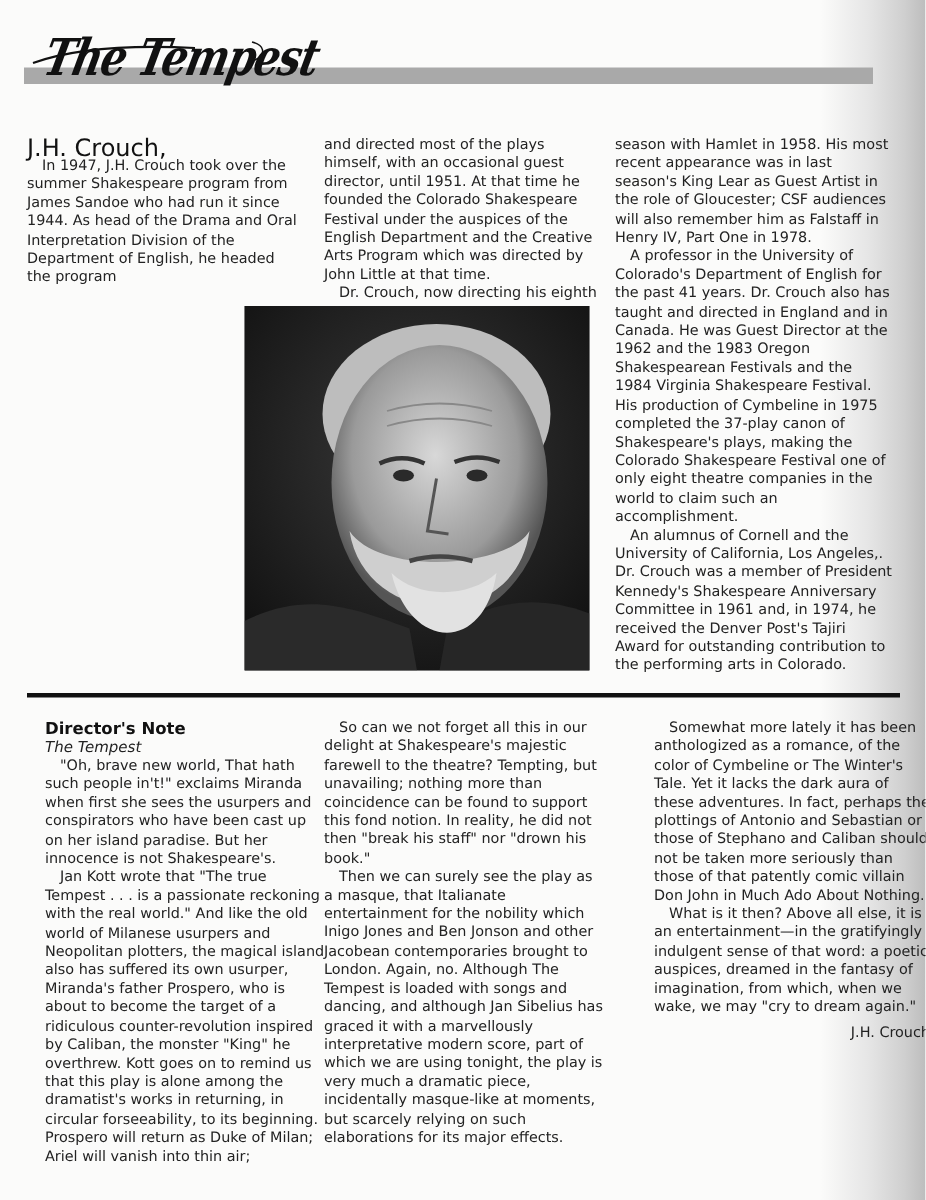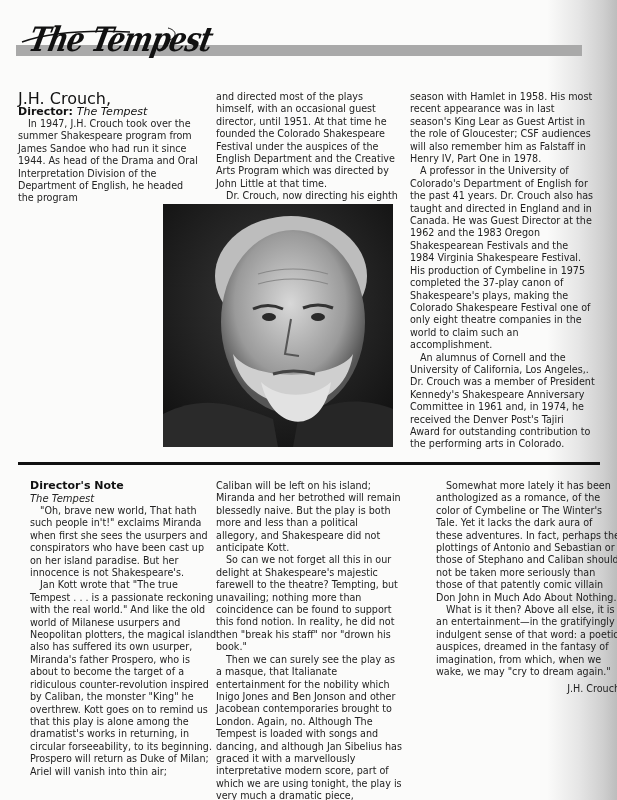--- a/index.html
+++ b/index.html
@@ -56,24 +56,20 @@
   <div class="bar"></div>
   <svg class="swash" viewBox="0 0 160 30">
     <path d="M2 16 C 30 6, 70 4, 110 6" stroke="#111" stroke-width="1.4" fill="none"></path>
     <path d="M148 2 C 156 4, 158 10, 150 14" stroke="#111" stroke-width="1" fill="none"></path>
   </svg>
   <div class="title">The Tempest</div>
 </div>
 
 <div class="text" style="left:18px; top:92px; width:182px;">
   <div class="h-name">J.H. Crouch,</div>
-  <div class="h-role">
-    <span>Director:</span>
-    <i>The Tempest</i>
-  </div>
   <p>In 1947, J.H. Crouch took over the summer Shakespeare program from James Sandoe who had run it since 1944. As head of the Drama and Oral Interpretation Division of the Department of English, he headed the program</p>
 </div>
 
 <div class="text" style="left:216px; top:91px; width:182px;">
   <p class="noindent">and directed most of the plays himself, with an occasional guest director, until 1951. At that time he founded the Colorado Shakespeare Festival under the auspices of the English Department and the Creative Arts Program which was directed by John Little at that time.</p>
   <p>Dr. Crouch, now directing his eighth production for the CSF, opened the first</p>
 </div>
 
 <div class="text" style="left:410px; top:91px; width:185px;">
   <p class="noindent">season with Hamlet in 1958. His most recent appearance was in last season's King Lear as Guest Artist in the role of Gloucester; CSF audiences will also remember him as Falstaff in Henry IV, Part One in 1978.</p>
@@ -115,21 +111,20 @@
 <div class="rule"></div>
 
 <div class="text" style="left:30px; top:479px; width:188px;">
   <div class="note-title">Director's Note</div>
   <div class="note-sub">The Tempest</div>
   <p>"Oh, brave new world, That hath such people in't!" exclaims Miranda when first she sees the usurpers and conspirators who have been cast up on her island paradise. But her innocence is not Shakespeare's.</p>
   <p>Jan Kott wrote that "The true Tempest . . . is a passionate reckoning with the real world." And like the old world of Milanese usurpers and Neopolitan plotters, the magical island also has suffered its own usurper, Miranda's father Prospero, who is about to become the target of a ridiculous counter-revolution inspired by Caliban, the monster "King" he overthrew. Kott goes on to remind us that this play is alone among the dramatist's works in returning, in circular forseeability, to its beginning. Prospero will return as Duke of Milan; Ariel will vanish into thin air;</p>
 </div>
 
 <div class="text" style="left:216px; top:480px; width:186px;">
-  <p class="noindent">Caliban will be left on his island; Miranda and her betrothed will remain blessedly naive. But the play is both more and less than a political allegory, and Shakespeare did not anticipate Kott.</p>
   <p>So can we not forget all this in our delight at Shakespeare's majestic farewell to the theatre? Tempting, but unavailing; nothing more than coincidence can be found to support this fond notion. In reality, he did not then "break his staff" nor "drown his book."</p>
   <p>Then we can surely see the play as a masque, that Italianate entertainment for the nobility which Inigo Jones and Ben Jonson and other Jacobean contemporaries brought to London. Again, no. Although The Tempest is loaded with songs and dancing, and although Jan Sibelius has graced it with a marvellously interpretative modern score, part of which we are using tonight, the play is very much a dramatic piece, incidentally masque-like at moments, but scarcely relying on such elaborations for its major effects.</p>
 </div>
 
 <div class="text" style="left:436px; top:480px; width:184px;">
   <p>Somewhat more lately it has been anthologized as a romance, of the color of Cymbeline or The Winter's Tale. Yet it lacks the dark aura of these adventures. In fact, perhaps the plottings of Antonio and Sebastian or those of Stephano and Caliban should not be taken more seriously than those of that patently comic villain Don John in Much Ado About Nothing.</p>
   <p>What is it then? Above all else, it is an entertainment—in the gratifyingly indulgent sense of that word: a poetic auspices, dreamed in the fantasy of imagination, from which, when we wake, we may "cry to dream again."</p>
   <p class="sig">J.H. Crouch</p>
 </div>
 

